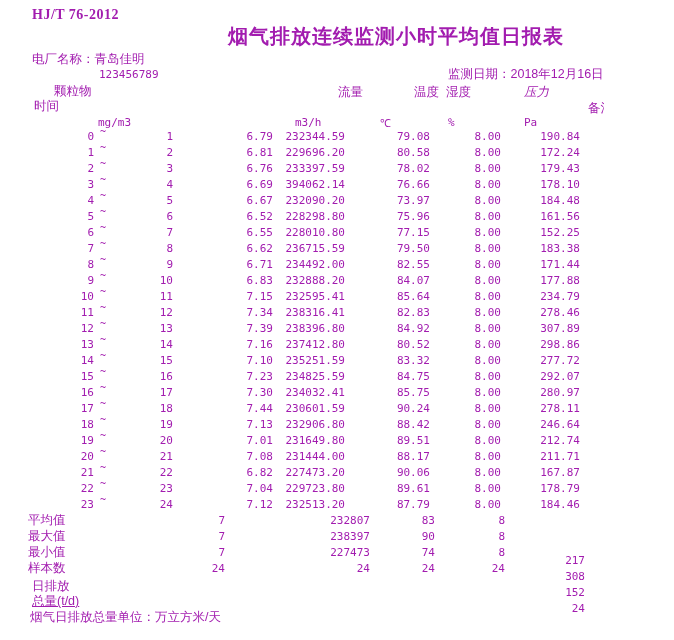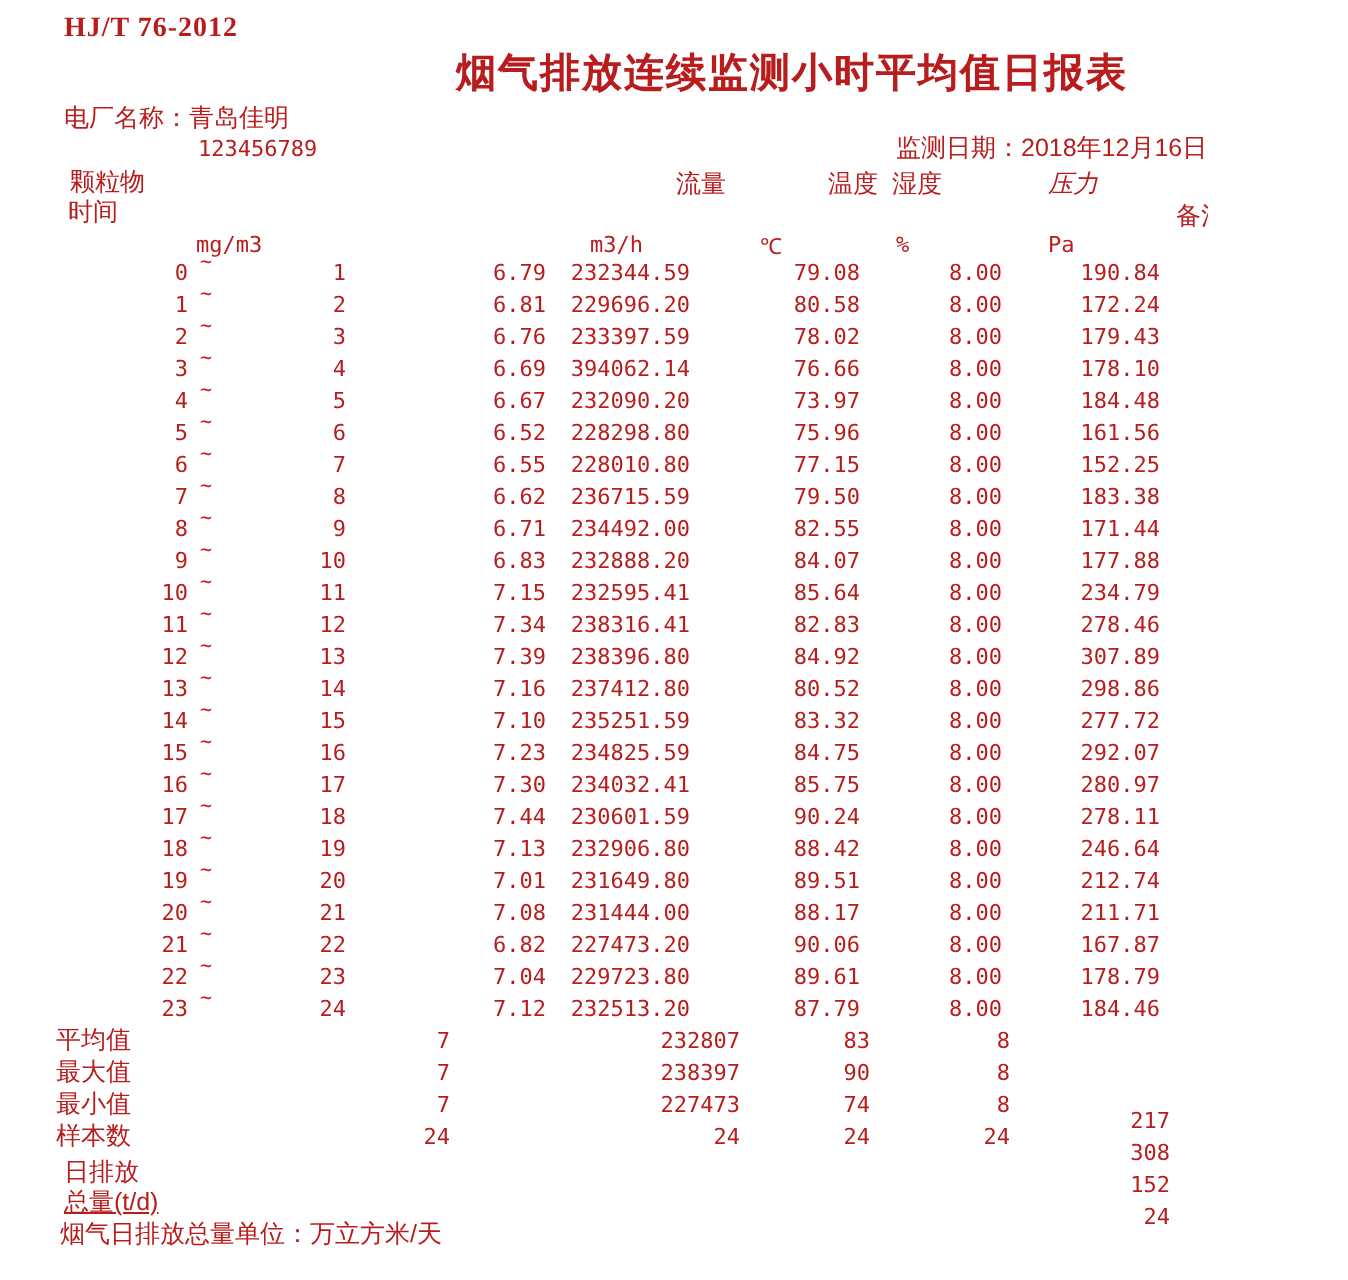--- a/index.html
+++ b/index.html
@@ -1,21 +1,21 @@
 <!DOCTYPE html>
 <html><head>
 <meta charset="utf-8">
 <style>
   html, body { margin: 0; padding: 0; background: #ffffff; }
   .page {
     position: relative;
     width: 604px;
     height: 640px;
     background: #ffffff;
-    color: #b91c1c;
+    color: #a21caf;
     overflow: hidden;
     font-family: "Liberation Sans", sans-serif;
   }
   .abs { position: absolute; white-space: pre; }
   .cn  { font-family: "Liberation Sans", sans-serif; font-size: 12.5px; }
   .num { font-family: "DejaVu Sans Mono", monospace; font-size: 11px; }
 
   .standard-code {
     left: 32px; top: 7px;
     font-family: "Liberation Serif", serif;
@@ -23,21 +23,21 @@
   }
   .report-title {
     left: 228px; top: 23px;
     font-size: 20px; font-weight: bold; letter-spacing: 1px;
   }
   .plant-name   { left: 32px;  top: 51px; }
   .plant-tick   { left: 34px;  top: 61px; }
   .plant-code   { left: 99px;  top: 68px; }
   .monitor-date { left: 448px; top: 66px; }
 
-  .h-particulate { left: 35px;  top: 83px; }
+  .h-particulate { left: 54px;  top: 83px; }
   .h-flow        { left: 338px; top: 84px; }
   .h-temp        { left: 414px; top: 84px; }
   .h-hum         { left: 446px; top: 84px; }
   .h-pres        { left: 524px; top: 84px; font-style: italic; }
   .h-time        { left: 34px;  top: 98px; }
   .h-remark      { left: 588px; top: 100px; }
 
   .u-pm   { left: 98px;  top: 116px; }
   .u-flow { left: 295px; top: 116px; }
   .u-temp { left: 380px; top: 115px; }

